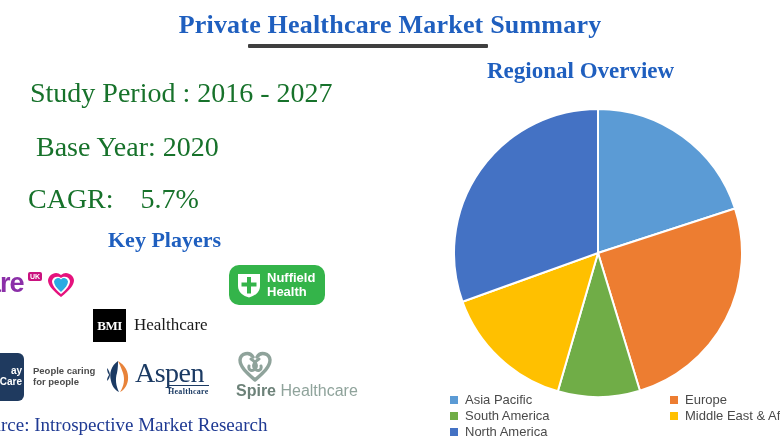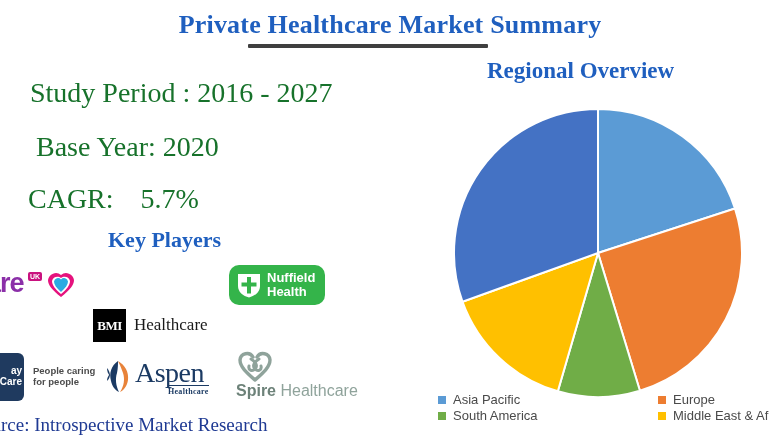--- a/index.html
+++ b/index.html
@@ -83,21 +83,21 @@
   .source{position:absolute;left:-18px;top:414px;font-family:"Liberation Serif",serif;
     font-size:19px;color:#1F3A93;white-space:nowrap;}
 
   
   .regional-title{position:absolute;left:487px;top:58px;
     font-family:"Liberation Serif",serif;font-weight:bold;font-size:23px;
     color:#1F5FBF;white-space:nowrap;}
   .pie-wrap{position:absolute;left:450px;top:105px;width:296px;height:296px;}
 
   
-  .legend{position:absolute;left:436px;top:392px;width:332px;height:48px;}
+  .legend{position:absolute;left:448px;top:392px;width:332px;height:48px;}
   .legend-item{position:absolute;display:flex;align-items:center;white-space:nowrap;
     font-family:"Liberation Sans",sans-serif;font-size:13px;color:#4A4A4A;}
   .legend-swatch{width:8px;height:8px;margin-right:7px;flex:0 0 auto;}
   .lg-c0{left:2px;top:0px;}
   .lg-c1{left:2px;top:16px;}
   .lg-c2{left:2px;top:32px;}
   .lg-c3{left:222px;top:0px;}
   .lg-c4{left:222px;top:16px;}
 </style>
 </head>
@@ -201,20 +201,24 @@
 
   <div class="legend">
     <div class="legend-item lg-c0">
       <span class="legend-swatch" style="background: rgb(91, 155, 213);"></span>
       <span>Asia Pacific</span>
     </div>
     <div class="legend-item lg-c1">
       <span class="legend-swatch" style="background: rgb(112, 173, 71);"></span>
       <span>South America</span>
     </div>
+    <div class="legend-item lg-c2">
+      <span class="legend-swatch" style="background: rgb(68, 114, 196);"></span>
+      <span>North America</span>
+    </div>
     <div class="legend-item lg-c3">
       <span class="legend-swatch" style="background: rgb(237, 125, 49);"></span>
       <span>Europe</span>
     </div>
     <div class="legend-item lg-c4">
       <span class="legend-swatch" style="background: rgb(255, 192, 0);"></span>
       <span>Middle East &amp; Af</span>
     </div>
   </div>
 

